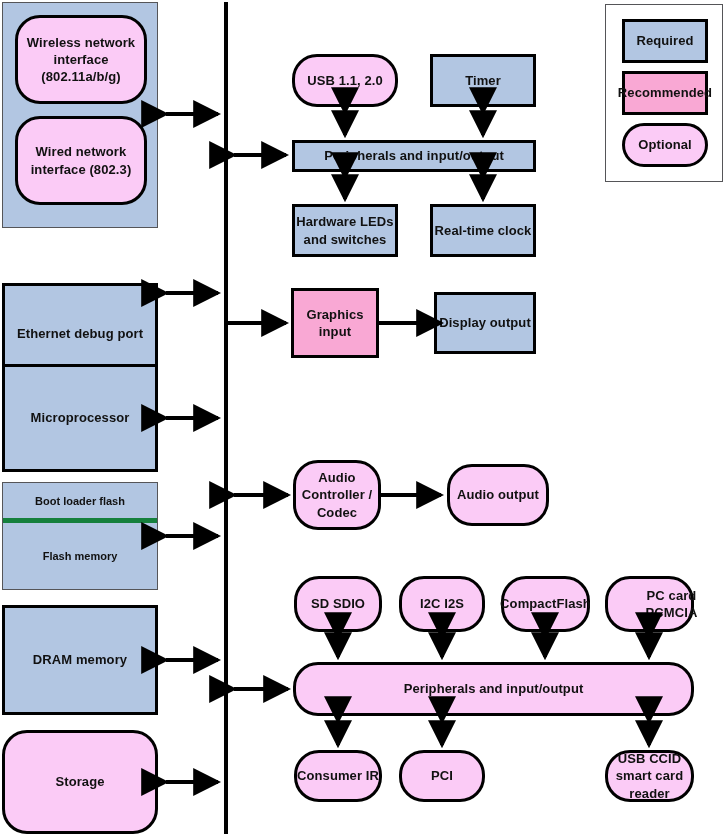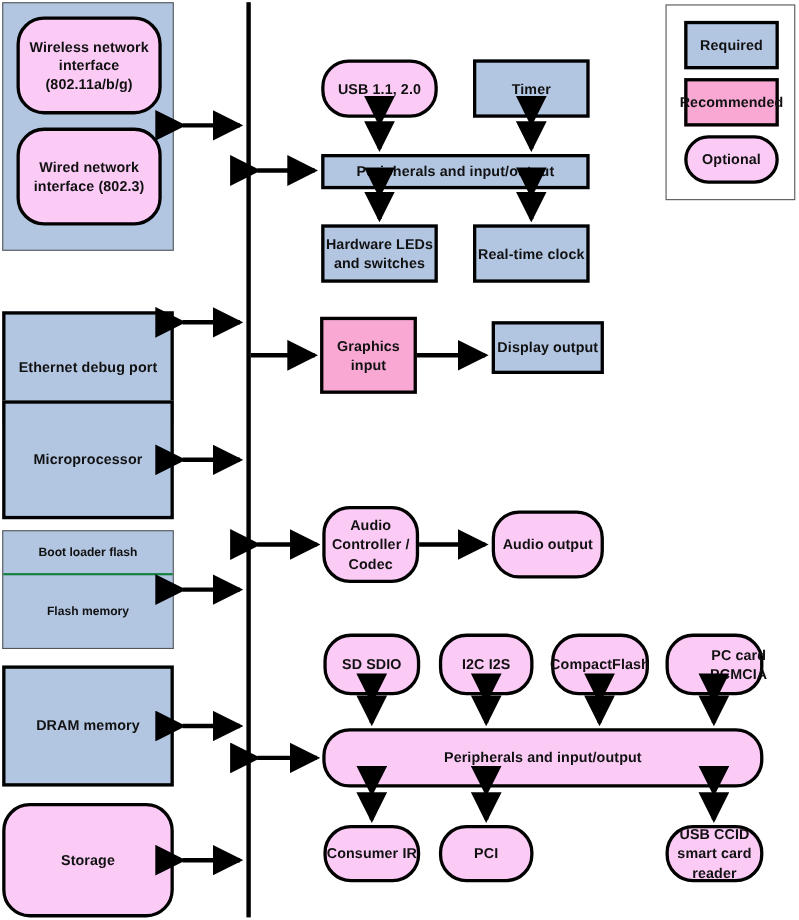--- a/index.html
+++ b/index.html
@@ -51,21 +51,21 @@
     box-sizing: border-box;
     display: flex;
     align-items: center;
     justify-content: center;
     text-align: center;
     font-size: 11px;
     font-weight: bold;
     color: #111111;
     width: 100%;
   }
-  .stack .half.top { border-bottom: 2px solid #15803d; }
+  .stack .half.top { border-bottom: 5px solid #15803d; }
 
   
   .bus {
     position: absolute;
     background: #000000;
   }
 
   
   #arrows {
     position: absolute;
@@ -135,21 +135,21 @@
   <div class="box blue" style="left:292px; top:204px; width:106px; height:53px;">
     <span>Hardware LEDs and switches</span>
   </div>
   <div class="box blue" style="left:430px; top:204px; width:106px; height:53px;">
     <span>Real-time clock</span>
   </div>
 
   <div class="box yellow" style="left:291px; top:288px; width:88px; height:70px;">
     <span>Graphics input</span>
   </div>
-  <div class="box blue" style="left:447px; top:292px; width:102px; height:48px;">
+  <div class="box blue" style="left:434px; top:292px; width:102px; height:62px;">
     <span>Display output</span>
   </div>
 
   <div class="box pink" style="left:293px; top:460px; width:88px; height:70px;">
     <span>Audio Controller / Codec</span>
   </div>
   <div class="box pink" style="left:447px; top:464px; width:102px; height:62px;">
     <span>Audio output</span>
   </div>
 

